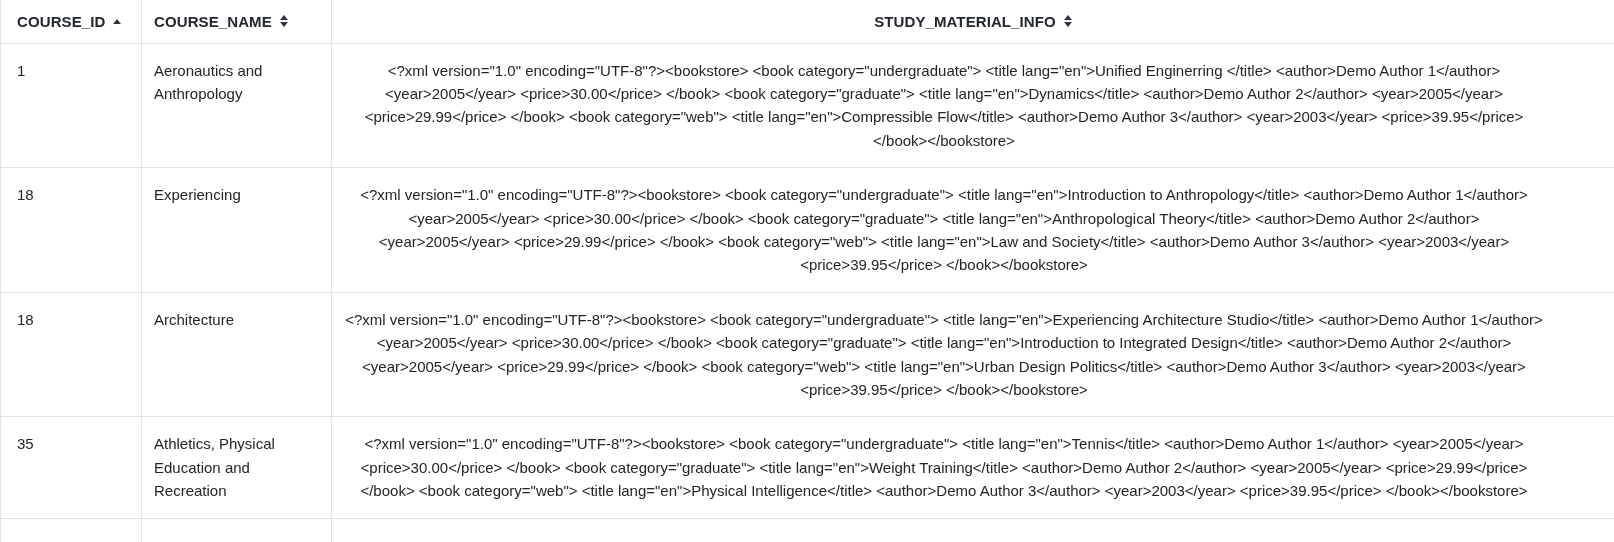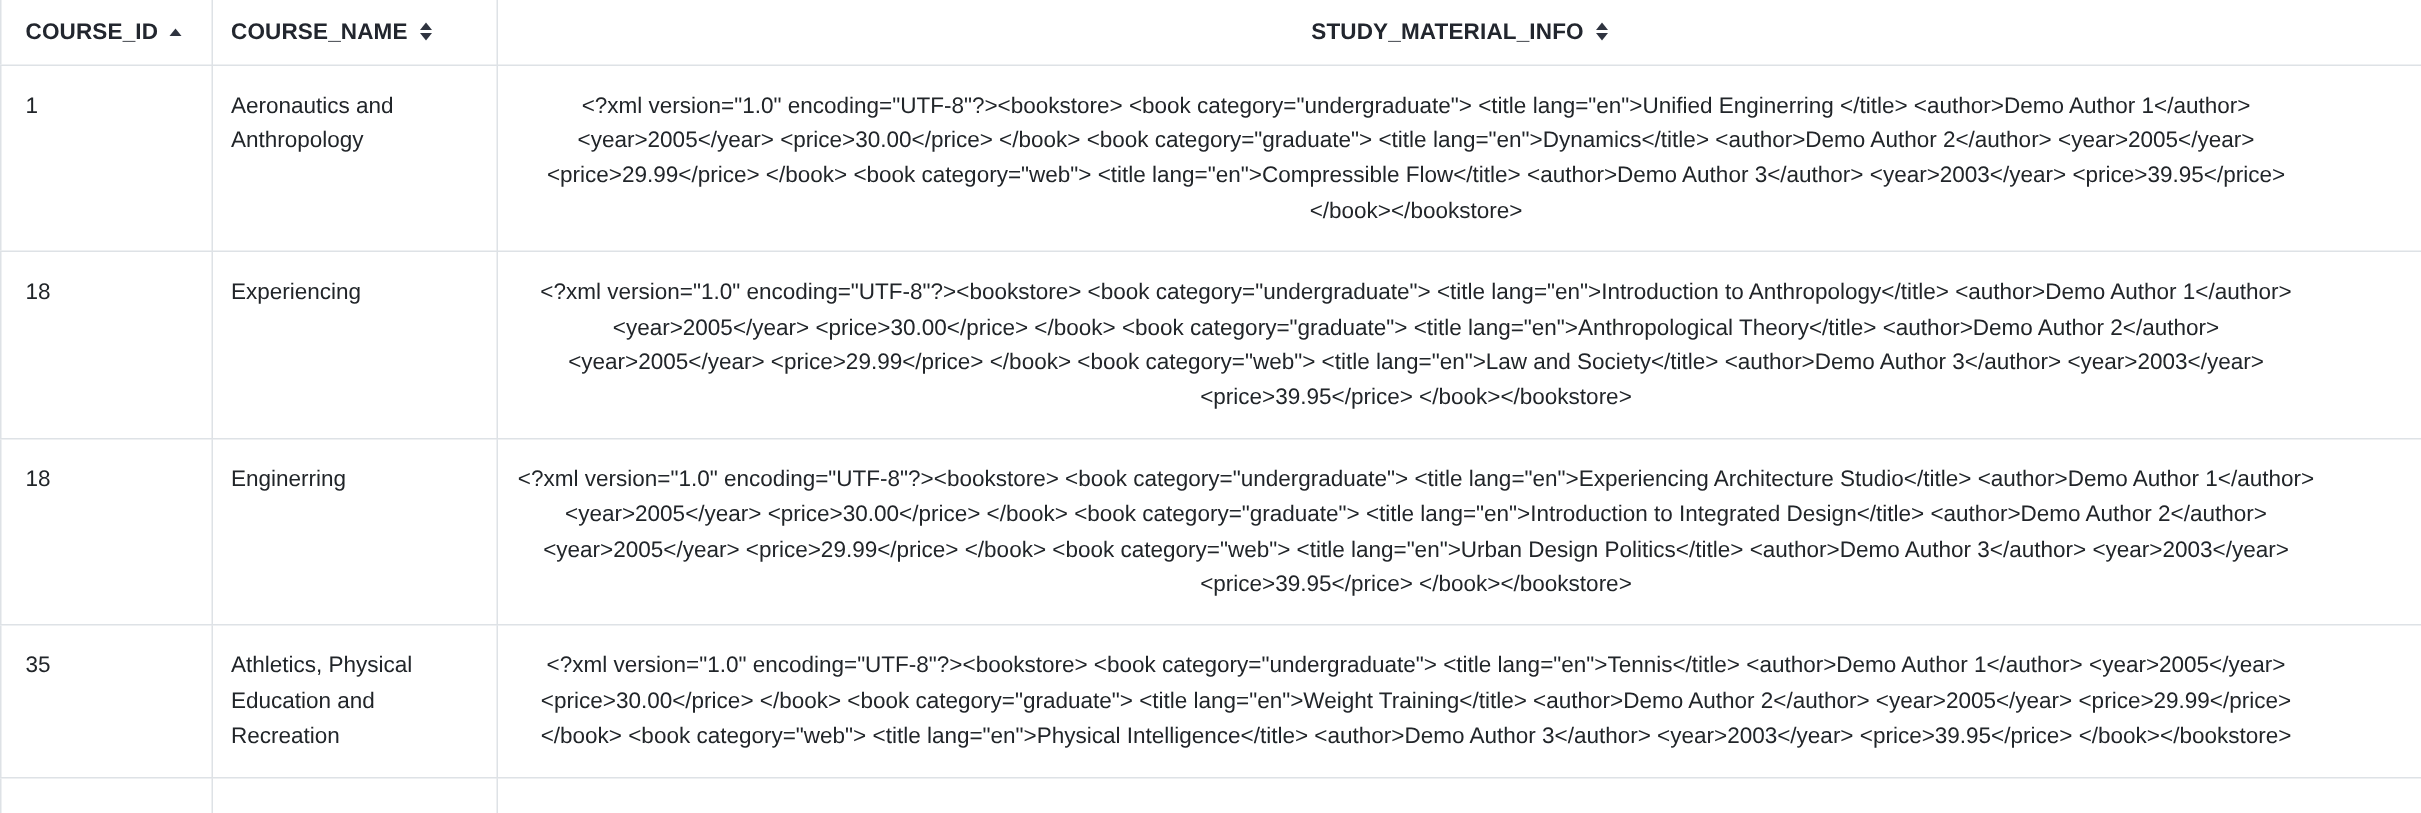--- a/index.html
+++ b/index.html
@@ -123,21 +123,21 @@
         </tr>
 
         <tr>
           <td class="col-id">18</td>
           <td class="col-name">Experiencing</td>
           <td class="col-xml">&lt;?xml version="1.0" encoding="UTF-8"?&gt;&lt;bookstore&gt; &lt;book category="undergraduate"&gt; &lt;title lang="en"&gt;Introduction to Anthropology&lt;/title&gt; &lt;author&gt;Demo Author 1&lt;/author&gt; &lt;year&gt;2005&lt;/year&gt; &lt;price&gt;30.00&lt;/price&gt; &lt;/book&gt; &lt;book category="graduate"&gt; &lt;title lang="en"&gt;Anthropological Theory&lt;/title&gt; &lt;author&gt;Demo Author 2&lt;/author&gt; &lt;year&gt;2005&lt;/year&gt; &lt;price&gt;29.99&lt;/price&gt; &lt;/book&gt; &lt;book category="web"&gt; &lt;title lang="en"&gt;Law and Society&lt;/title&gt; &lt;author&gt;Demo Author 3&lt;/author&gt; &lt;year&gt;2003&lt;/year&gt; &lt;price&gt;39.95&lt;/price&gt; &lt;/book&gt;&lt;/bookstore&gt;</td>
         </tr>
 
         <tr>
           <td class="col-id">18</td>
-          <td class="col-name">Enginerring</td>
+          <td class="col-name">Architecture</td>
           <td class="col-xml">&lt;?xml version="1.0" encoding="UTF-8"?&gt;&lt;bookstore&gt; &lt;book category="undergraduate"&gt; &lt;title lang="en"&gt;Experiencing Architecture Studio&lt;/title&gt; &lt;author&gt;Demo Author 1&lt;/author&gt; &lt;year&gt;2005&lt;/year&gt; &lt;price&gt;30.00&lt;/price&gt; &lt;/book&gt; &lt;book category="graduate"&gt; &lt;title lang="en"&gt;Introduction to Integrated Design&lt;/title&gt; &lt;author&gt;Demo Author 2&lt;/author&gt; &lt;year&gt;2005&lt;/year&gt; &lt;price&gt;29.99&lt;/price&gt; &lt;/book&gt; &lt;book category="web"&gt; &lt;title lang="en"&gt;Urban Design Politics&lt;/title&gt; &lt;author&gt;Demo Author 3&lt;/author&gt; &lt;year&gt;2003&lt;/year&gt; &lt;price&gt;39.95&lt;/price&gt; &lt;/book&gt;&lt;/bookstore&gt;</td>
         </tr>
 
         <tr>
           <td class="col-id">35</td>
           <td class="col-name">Athletics, Physical Education and Recreation</td>
           <td class="col-xml">&lt;?xml version="1.0" encoding="UTF-8"?&gt;&lt;bookstore&gt; &lt;book category="undergraduate"&gt; &lt;title lang="en"&gt;Tennis&lt;/title&gt; &lt;author&gt;Demo Author 1&lt;/author&gt; &lt;year&gt;2005&lt;/year&gt; &lt;price&gt;30.00&lt;/price&gt; &lt;/book&gt; &lt;book category="graduate"&gt; &lt;title lang="en"&gt;Weight Training&lt;/title&gt; &lt;author&gt;Demo Author 2&lt;/author&gt; &lt;year&gt;2005&lt;/year&gt; &lt;price&gt;29.99&lt;/price&gt; &lt;/book&gt; &lt;book category="web"&gt; &lt;title lang="en"&gt;Physical Intelligence&lt;/title&gt; &lt;author&gt;Demo Author 3&lt;/author&gt; &lt;year&gt;2003&lt;/year&gt; &lt;price&gt;39.95&lt;/price&gt; &lt;/book&gt;&lt;/bookstore&gt;</td>
         </tr>
 
       <tr class="partial-row">

